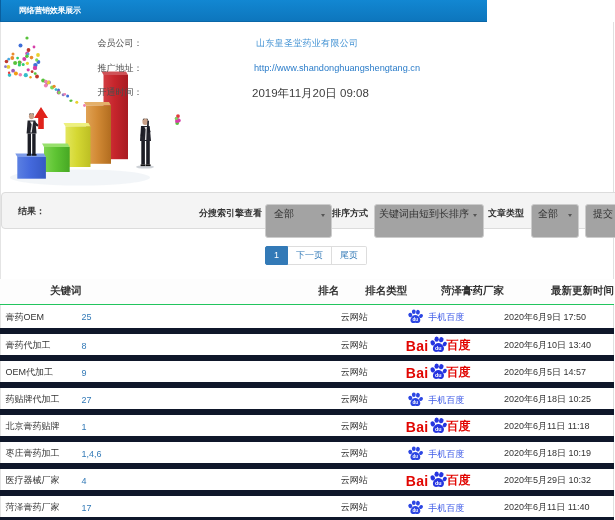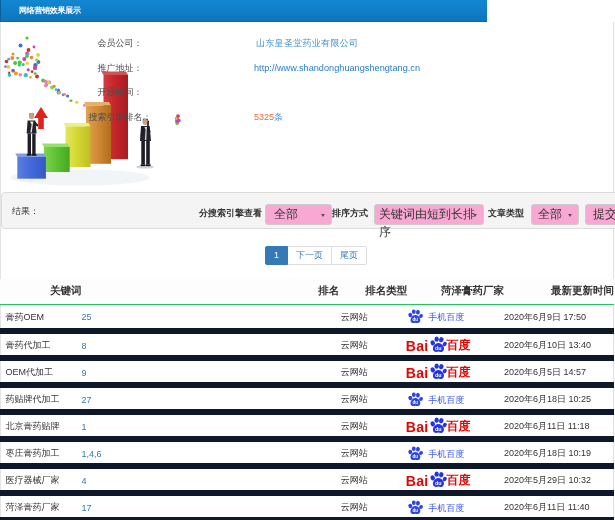--- a/index.html
+++ b/index.html
@@ -7,21 +7,21 @@
 #topbar{position:absolute;left:0;top:0;width:487px;height:22px;background:linear-gradient(#1287d2,#0d76bd);border-bottom:1px solid #0a67a8;border-left:1px solid #0a5f9e}
 #topbar span{position:absolute;left:18px;top:0;line-height:21px;color:#fff;font-size:8px;font-weight:bold;letter-spacing:-0.3px}
 #frame{position:absolute;left:0;top:22px;width:614px;height:498px;border-left:1px solid #e4e4e4;border-right:1px solid #e0e0e0}
 
 .frow{position:absolute;font-size:9px;height:12px;line-height:12px}
 .flabel{position:absolute;width:240px;left:0;top:0;text-align:center;color:#4d4d4d}
 .fval{position:absolute;left:254px;top:0;white-space:nowrap}
 
 #fbar{position:absolute;left:1px;top:192px;width:620px;height:37px;background:#f4f4f4;border:1px solid #dcdcdc;border-radius:4px}
 #fbar .lab{position:absolute;top:13.5px;font-size:9px;color:#333;font-weight:bold;white-space:nowrap}
-.sel{position:absolute;top:11px;height:21px;background:#f9a8d4;border:1px solid #ccc;border-radius:3px;font-size:12px;color:#333;line-height:18px}
+.sel{position:absolute;top:11px;height:34px;background:#a3a3a3;border:1px solid #ccc;border-radius:3px;font-size:10px;color:#333;line-height:18px}
 .sel i{position:absolute;right:6px;top:9px;width:0;height:0;border:2.5px solid transparent;border-top:3.5px solid #555}
 
 #pag{position:absolute;left:265px;top:246px;height:19px;font-size:9px}
 #pag a{float:left;height:19px;line-height:17px;padding:0 8px;border:1px solid #ddd;border-left:none;color:#337ab7;text-decoration:none;background:#fff}
 #pag a.act{background:#337ab7;color:#fff;border-color:#337ab7;border-left:1px solid #337ab7;border-radius:2px 0 0 2px}
 #pag a.last{border-radius:0 2px 2px 0}
 
 table{position:absolute;left:0;top:279px;width:614px;border-collapse:collapse;table-layout:fixed;font-size:9px;color:#333}
 th{height:25px;font-size:10.5px;color:#333;text-align:right;font-weight:bold;border-bottom:1px solid #22c55e;background:#fdfdfd}
 th.c1{padding-left:5px}th.c2{padding-left:4.5px}th.c3{padding-left:5px}td.c3{padding-left:1.5px}
@@ -202,28 +202,25 @@
 <div class="frow" style="left:0;top:37px;width:460px">
       <span class="flabel">会员公司：</span>
       <span class="fval" style="color:#4493d4;left:256px;letter-spacing:0.3px">山东皇圣堂药业有限公司</span>
     </div>
 <div class="frow" style="left:0;top:62px;width:460px">
       <span class="flabel">推广地址：</span>
       <span class="fval" style="color:#2a7cc9;font-size:9.2px">http://www.shandonghuangshengtang.cn</span>
     </div>
 <div class="frow" style="left:0;top:86px;width:460px">
       <span class="flabel">开通时间：</span>
-    </div>
-<div class="frow" style="left:0;top:111px;width:460px">
-      <span class="flabel">搜索引擎排名：</span>
-      <span class="fval"><span style="color:#f4693c">5325</span><span style="color:#4a90d9">条</span></span>
+      <span class="fval" style="color:#3d3d3d;font-size:11.5px;top:1px;left:252px">2019年11月20日 09:08</span>
     </div>
 
 <div id="fbar">
-<span class="lab" style="left:10px;top:11.5px;font-weight:normal;color:#3a3a3a">结果：</span>
+<span class="lab" style="left:16px;top:11.5px;font-weight:bold;color:#3a3a3a">结果：</span>
 <span class="lab" style="left:197px">分搜索引擎查看</span>
 <div class="sel" style="left:263px;width:67px;padding-left:8px">全部<i></i></div>
 <span class="lab" style="left:330px">排序方式</span>
 <div class="sel" style="left:372px;width:110px;padding-left:4px">关键词由短到长排序<i></i></div>
 <span class="lab" style="left:486px">文章类型</span>
 <div class="sel" style="left:529px;width:48px;padding-left:6px">全部<i></i></div>
 <div class="sel" style="left:583px;width:45px;text-align:left;padding-left:7px">提交</div>
 </div>
 
 <div id="pag">

